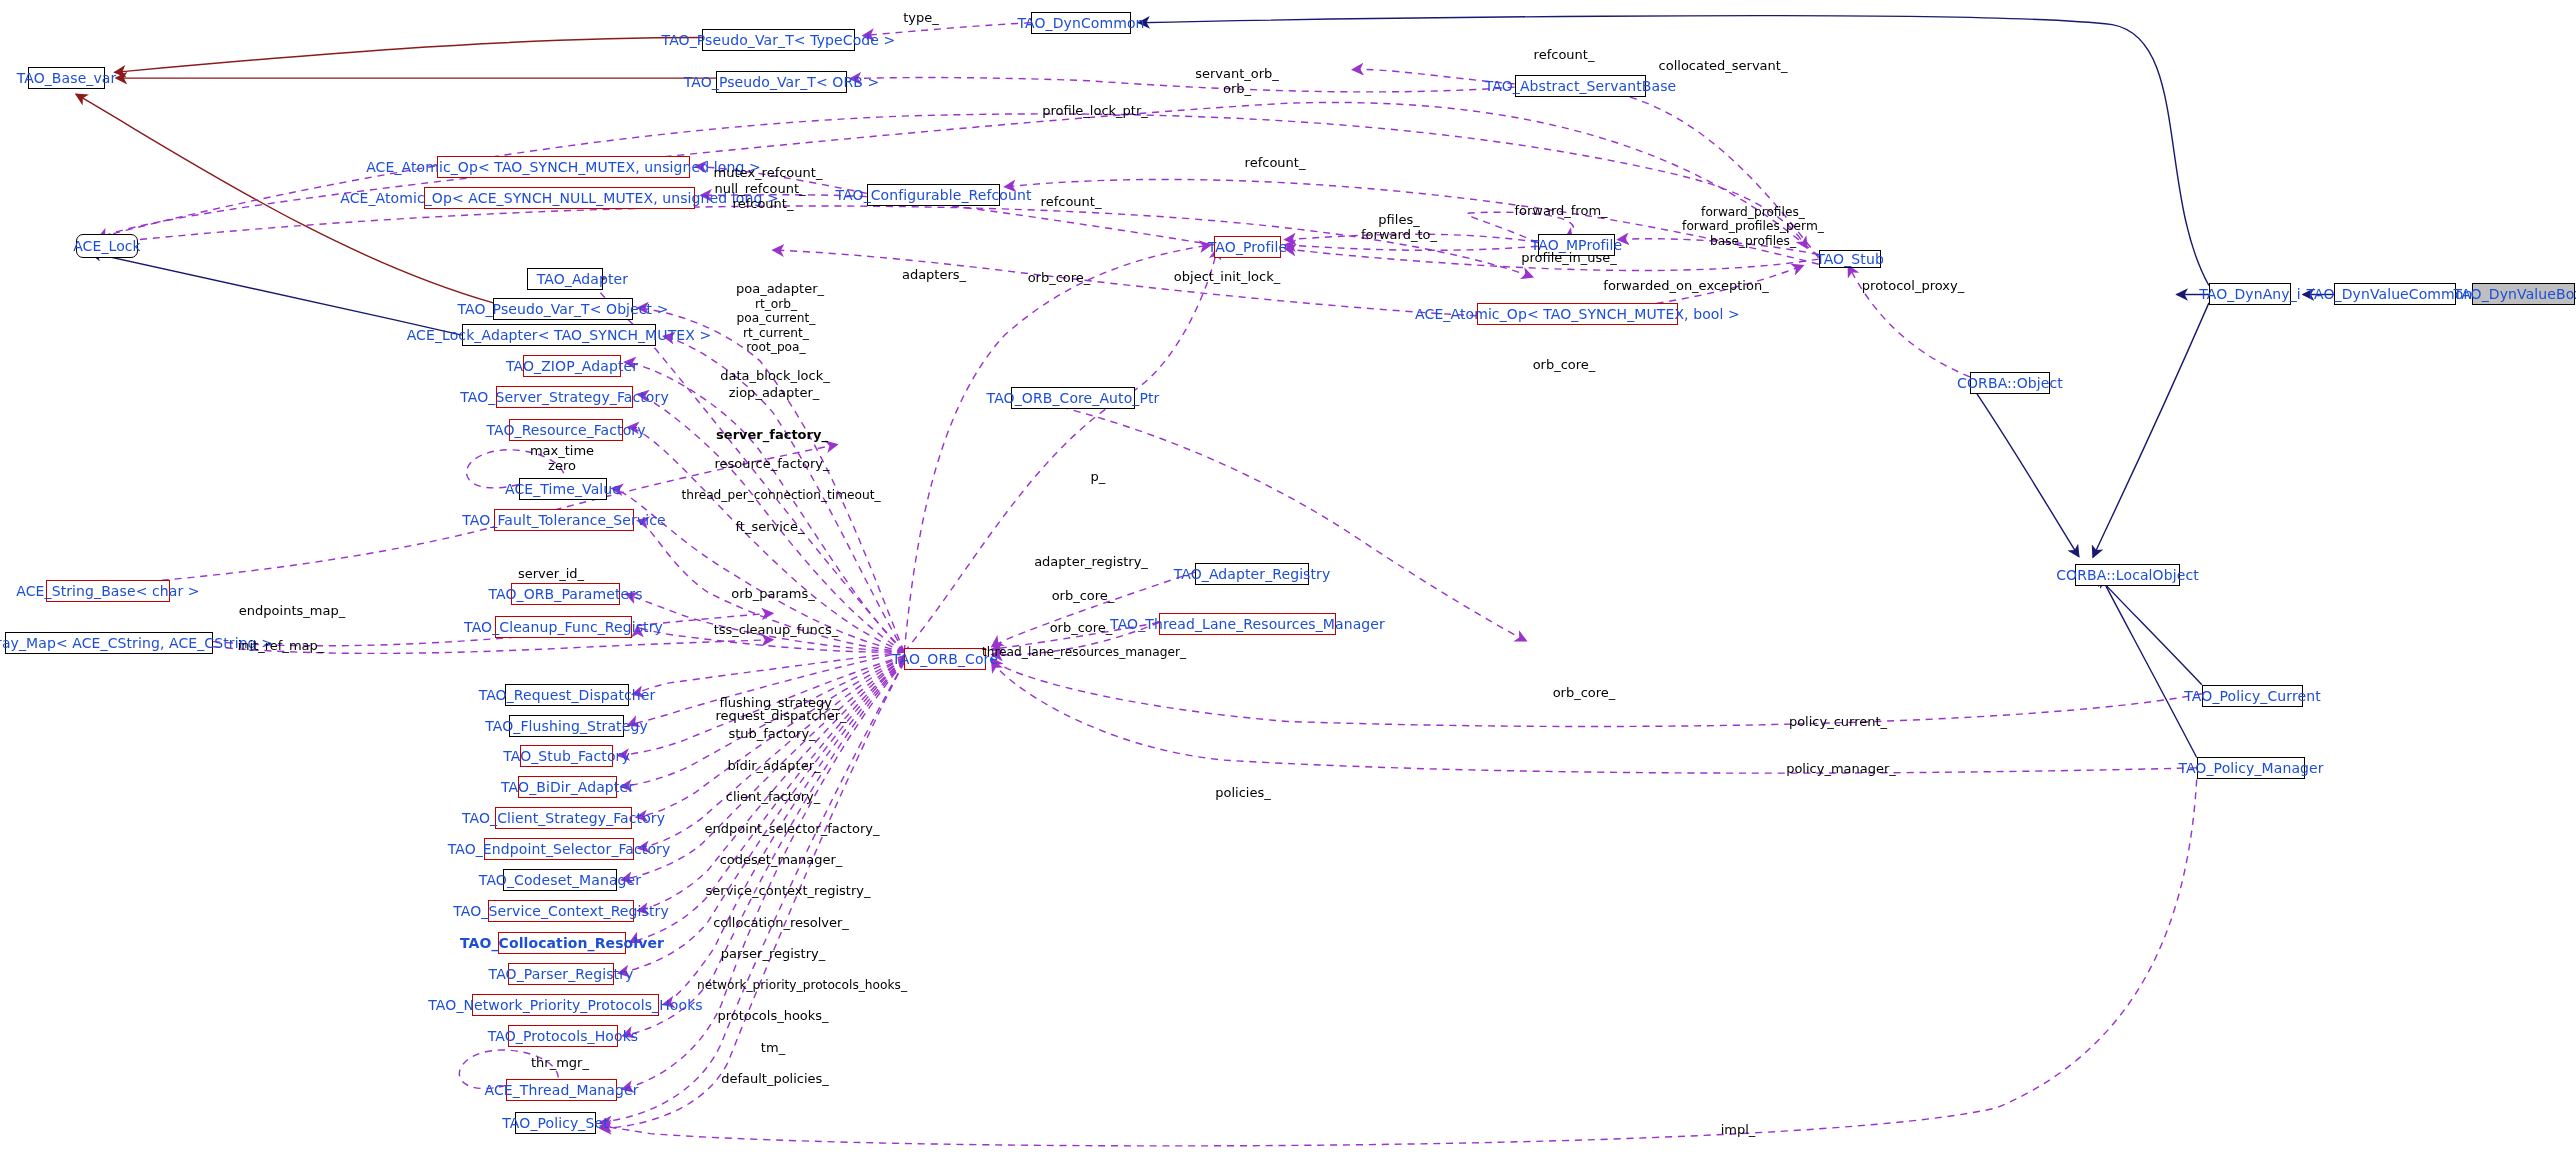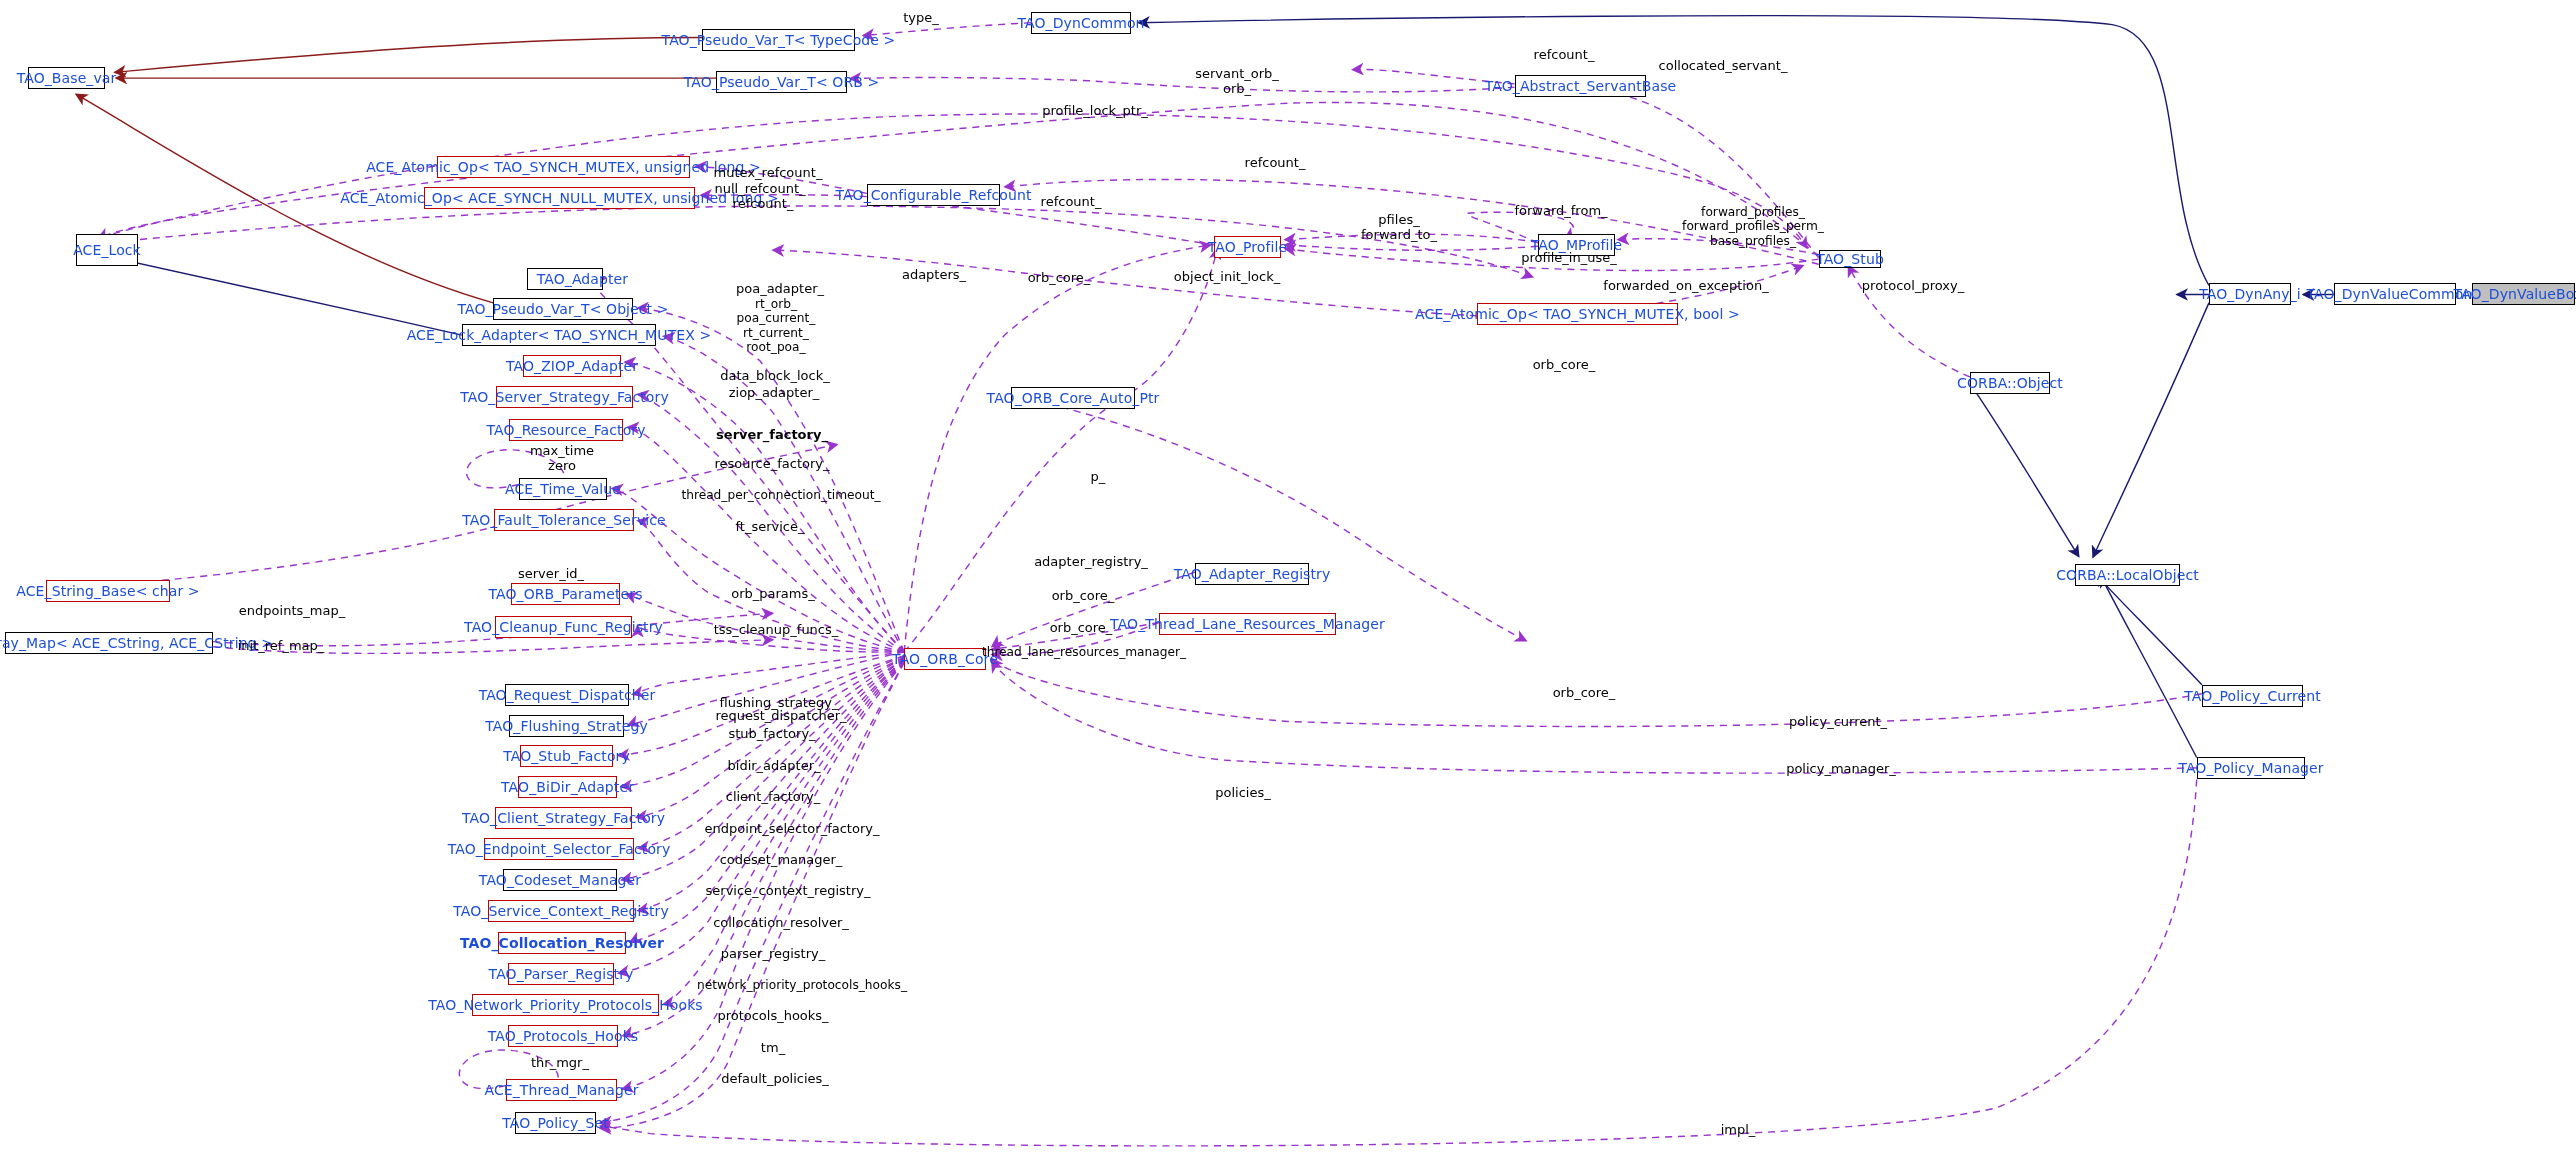--- a/index.html
+++ b/index.html
@@ -114,21 +114,21 @@
   </svg>
 
 <div class="node" style="left: 28px; top: 67px; width: 77px; height: 22px;">TAO_Base_var</div>
     <div class="node" style="left: 702px; top: 29px; width: 153px; height: 22px;">TAO_Pseudo_Var_T&lt; TypeCode &gt;</div>
     <div class="node" style="left: 1031px; top: 11.6px; width: 100px; height: 22px;">TAO_DynCommon</div>
     <div class="node" style="left: 716px; top: 71px; width: 131px; height: 22px;">TAO_Pseudo_Var_T&lt; ORB &gt;</div>
     <div class="node" style="left: 1515px; top: 75px; width: 131px; height: 22px;">TAO_Abstract_ServantBase</div>
     <div class="node red" style="left: 437px; top: 156px; width: 253px; height: 22px;">ACE_Atomic_Op&lt; TAO_SYNCH_MUTEX, unsigned long &gt;</div>
     <div class="node red" style="left: 424px; top: 187px; width: 271px; height: 22px;">ACE_Atomic_Op&lt; ACE_SYNCH_NULL_MUTEX, unsigned long &gt;</div>
     <div class="node" style="left: 867px; top: 184px; width: 133px; height: 22px;">TAO_Configurable_Refcount</div>
-    <div class="node" style="left: 76px; top: 234px; width: 62px; height: 32px;">ACE_Lock</div>
+    <div class="node" style="left: 76px; top: 234px; width: 62px; height: 24px; border-radius: 7px;">ACE_Lock</div>
     <div class="node red" style="left: 1214px; top: 236px; width: 67px; height: 22px;">TAO_Profile</div>
     <div class="node" style="left: 1538px; top: 234px; width: 77px; height: 22px;">TAO_MProfile</div>
     <div class="node" style="left: 1819px; top: 250px; width: 62px; height: 18px;">TAO_Stub</div>
     <div class="node" style="left: 527px; top: 268px; width: 76px; height: 22px; padding-left: 40px;">TAO_Adapter</div>
     <div class="node" style="left: 2209px; top: 283px; width: 82px; height: 22px;">TAO_DynAny_i</div>
     <div class="node" style="left: 2334px; top: 283px; width: 122px; height: 22px;">TAO_DynValueCommon_i</div>
     <div class="node cur" style="left: 2472px; top: 283px; width: 103px; height: 22px;">TAO_DynValueBox_i</div>
     <div class="node" style="left: 493px; top: 298px; width: 140px; height: 22px;">TAO_Pseudo_Var_T&lt; Object &gt;</div>
     <div class="node" style="left: 462px; top: 324px; width: 194px; height: 22px;">ACE_Lock_Adapter&lt; TAO_SYNCH_MUTEX &gt;</div>
     <div class="node red" style="left: 1477px; top: 303px; width: 201px; height: 22px;">ACE_Atomic_Op&lt; TAO_SYNCH_MUTEX, bool &gt;</div>

